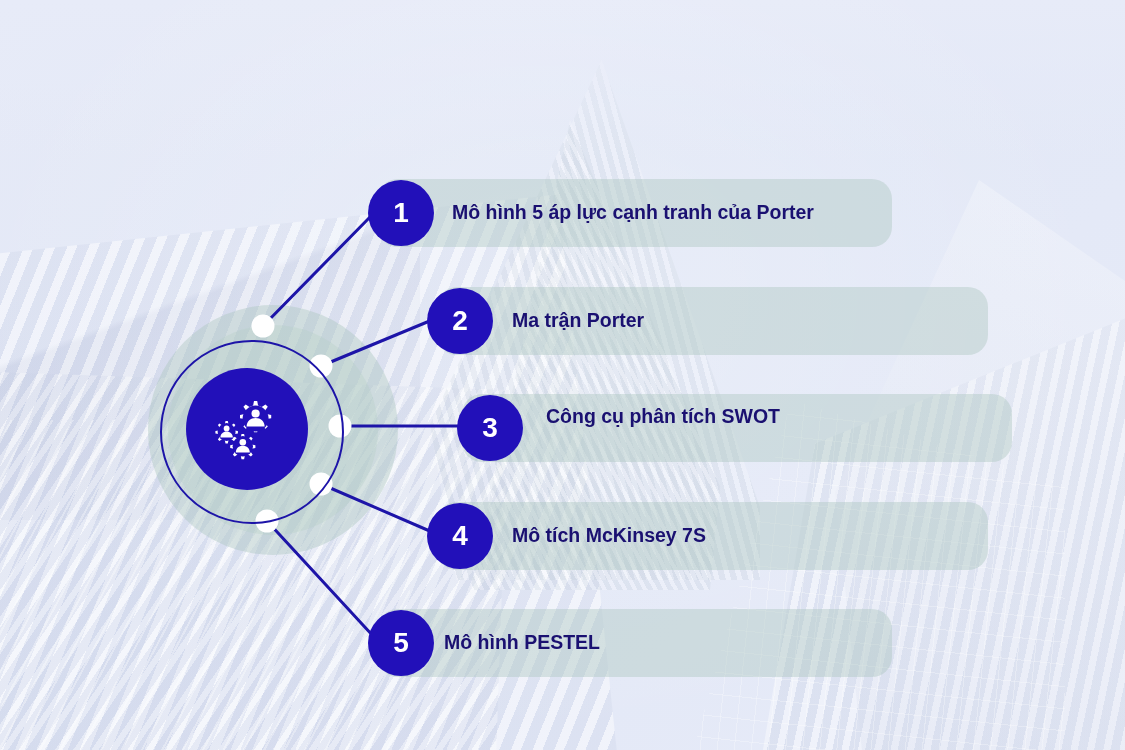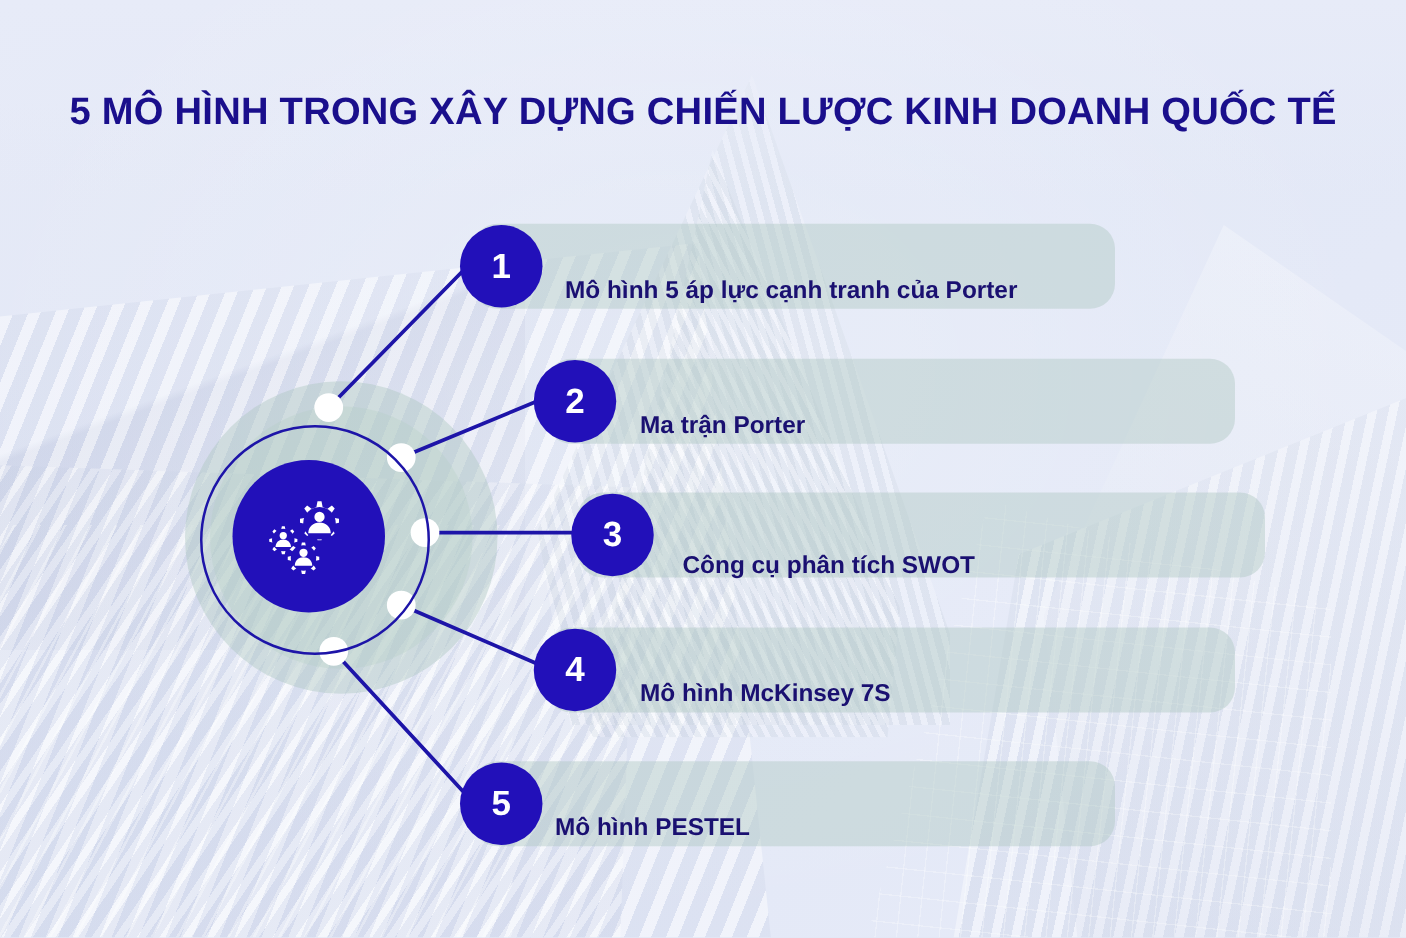--- a/index.html
+++ b/index.html
@@ -126,35 +126,35 @@
     background:rgba(171,198,191,.42);
   }
   .num{
     position:absolute;width:66px;height:66px;border-radius:50%;
     background:#2210b9;color:#fff;
     display:flex;align-items:center;justify-content:center;
     font-size:28px;font-weight:bold;line-height:1;
   }
   .label{
     position:absolute;color:#1a1071;font-size:19.5px;font-weight:bold;
-    white-space:nowrap;line-height:1;margin-top:20px;
+    white-space:nowrap;line-height:1;
   }
 
   
   .r1 .bar{left:378px;top:179px;width:514px;}
   .r1 .num{left:368px;top:180px;}
   .r1 .label{left:452px;top:203px;}
 
   .r2 .bar{left:437px;top:287px;width:551px;}
   .r2 .num{left:427px;top:288px;}
   .r2 .label{left:512px;top:311px;}
 
   .r3 .bar{left:462px;top:394px;width:550px;}
   .r3 .num{left:457px;top:395px;}
-  .r3 .label{left:546px;top:423px;text-align:right;}
+  .r3 .label{left:546px;top:407px;text-align:right;}
 
   .r4 .bar{left:437px;top:502px;width:551px;}
   .r4 .num{left:427px;top:503px;}
   .r4 .label{left:512px;top:526px;}
 
   .r5 .bar{left:378px;top:609px;width:514px;}
   .r5 .num{left:368px;top:610px;}
   .r5 .label{left:444px;top:633px;}
 </style>
 </head>
@@ -173,21 +173,20 @@
     <div class="bg-glass-right2"></div>
     <div class="bg-grid-right"></div>
     <div class="bg-grid-left"></div>
     <div class="bg-soft-top"></div>
     <div class="bg-vignette"></div>
   </div>
 
   <div class="hub-disc"></div>
   <div class="hub-disc-2"></div>
 
-  <div class="title">5 MÔ HÌNH TRONG XÂY DỰNG CHIẾN LƯỢC KINH DOANH QUỐC TẾ</div>
 
   <svg class="connect-svg" viewBox="0 0 1125 750" xmlns="http://www.w3.org/2000/svg">
     <g stroke="#1d14a8" stroke-width="3" fill="none" stroke-linecap="round">
       <line x1="263" y1="326" x2="372" y2="215"></line>
       <line x1="321" y1="366" x2="432" y2="320"></line>
       <line x1="340" y1="426" x2="460" y2="426"></line>
       <line x1="321" y1="484" x2="432" y2="532"></line>
       <line x1="267" y1="521" x2="374" y2="637"></line>
     </g>
     <g>
@@ -237,21 +236,21 @@
 
   <div class="row r3">
     <div class="bar"></div>
     <div class="num">3</div>
     <div class="label">Công cụ phân tích SWOT</div>
   </div>
 
   <div class="row r4">
     <div class="bar"></div>
     <div class="num">4</div>
-    <div class="label">Mô hình McKinsey 7S</div>
+    <div class="label">Mô tích McKinsey 7S</div>
   </div>
 
   <div class="row r5">
     <div class="bar"></div>
     <div class="num">5</div>
     <div class="label">Mô hình PESTEL</div>
   </div>
 
 </div>
 

